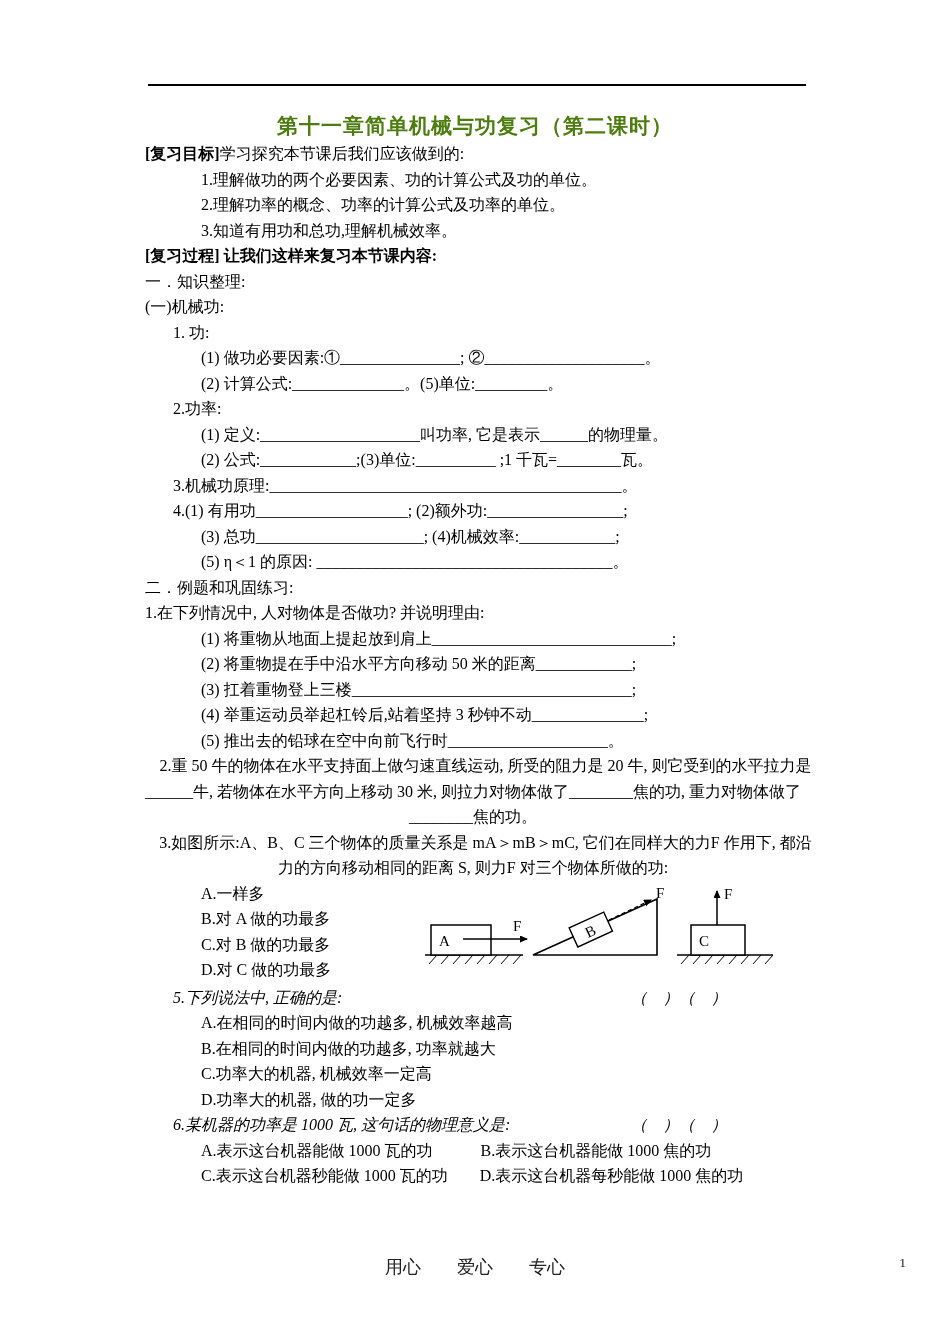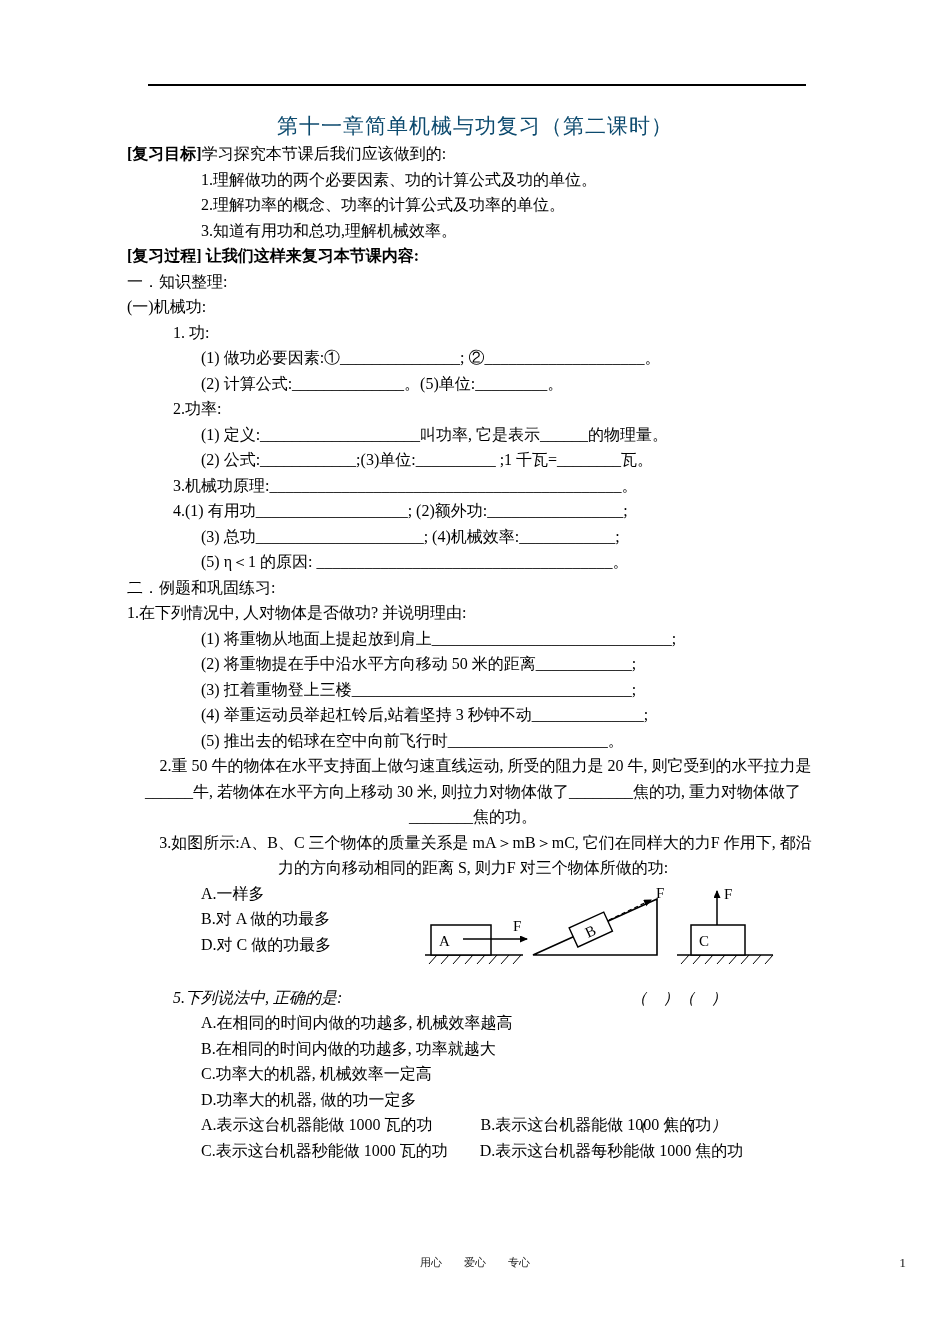--- a/index.html
+++ b/index.html
@@ -5,41 +5,41 @@
   * { margin:0; padding:0; box-sizing:border-box; }
   html,body { background:#ffffff; }
   body {
     width:950px; height:1344px; position:relative; overflow:hidden;
     font-family:"Liberation Serif","DejaVu Serif",serif; color:#000;
   }
   .page { position:absolute; inset:0; }
   .top-rule { position:absolute; left:148px; top:84px; width:658px; height:2px; background:#000; }
   .doc-title {
     position:absolute; top:112px; left:0; width:100%;
-    text-align:center; font-size:21px; font-weight:normal; color:#0c4a6e;
+    text-align:center; font-size:21px; font-weight:bold; color:#4d7c0f;
     letter-spacing:1px;
   }
   .content {
     position:absolute; left:127px; top:141px; width:692px;
     font-size:16px; line-height:25.5px;
   }
   .ln { white-space:nowrap; }
-  .m18 { }
+  .m18 { margin-left:18px; }
   .m33 { margin-left:46px; }
   .m49 { margin-left:74px; }
   .bold { font-weight:bold; }
   .para { text-indent:25px;text-align:center; }
   .rel { position:relative;font-style:italic; }
   .ans { position:absolute; left:458px; top:0; }
   .q3-block { position:relative; height:104px; }
   .q3-fig { position:absolute; left:298px; top:2px; }
   .q3-fig text { font-family:"Liberation Serif","DejaVu Serif",serif; font-size:15px; }
   .footer-text {
     position:absolute; top:1255px; left:0; width:100%;
-    text-align:center; font-size:11px; color:#222;
+    text-align:center; font-size:18px; color:#222;
   }
   .page-num { position:absolute; top:1255px; right:44px; font-size:13.5px; color:#222; }
 </style>
 </head>
 <body>
 
 <div class="page">
 
   <div class="top-rule"></div>
 
@@ -79,20 +79,21 @@
     <p class="ln m49">(4) 举重运动员举起杠铃后,站着坚持 3 秒钟不动______________;</p>
     <p class="ln m49">(5) 推出去的铅球在空中向前飞行时____________________。</p>
 
     <div class="para">2.重 50 牛的物体在水平支持面上做匀速直线运动, 所受的阻力是 20 牛, 则它受到的水平拉力是______牛, 若物体在水平方向上移动 30 米, 则拉力对物体做了________焦的功, 重力对物体做了________焦的功。</div>
 
     <div class="para">3.如图所示:A、B、C 三个物体的质量关系是 mA＞mB＞mC, 它们在同样大的力F 作用下, 都沿力的方向移动相同的距离 S, 则力F 对三个物体所做的功:</div>
 
     <div class="q3-block">
       <p class="ln m49">A.一样多</p>
       <p class="ln m49">B.对 A 做的功最多</p>
+      <p class="ln m49">C.对 B 做的功最多</p>
       <p class="ln m49">D.对 C 做的功最多</p>
 
       <svg class="q3-fig" width="352" height="100" viewBox="0 0 352 100">
         <defs>
           <marker id="ah" markerUnits="userSpaceOnUse" markerWidth="9" markerHeight="8" refX="7" refY="3.5" orient="auto">
             <path d="M0,0 L8,3.5 L0,7 Z" fill="#000"></path>
           </marker>
         </defs>
 
         <g>
@@ -143,21 +144,21 @@
       </svg>
     </div>
 
 
     <p class="ln m33 rel"><span>5.下列说法中, 正确的是:</span><span class="ans">（　）（　）</span></p>
     <p class="ln m49">A.在相同的时间内做的功越多, 机械效率越高</p>
     <p class="ln m49">B.在相同的时间内做的功越多, 功率就越大</p>
     <p class="ln m49">C.功率大的机器, 机械效率一定高</p>
     <p class="ln m49">D.功率大的机器, 做的功一定多</p>
 
-    <p class="ln m33 rel"><span class="ans">（　）（　）</span></p>
+    <p class="ln m33 rel"><span>6.某机器的功率是 1000 瓦, 这句话的物理意义是:</span><span class="ans">（　）（　）</span></p>
     <p class="ln m49">A.表示这台机器能做 1000 瓦的功　　　B.表示这台机器能做 1000 焦的功</p>
     <p class="ln m49">C.表示这台机器秒能做 1000 瓦的功　　D.表示这台机器每秒能做 1000 焦的功</p>
 
   </div>
 
   <div class="footer-text">用心　　爱心　　专心</div>
   <div class="page-num">1</div>
 
 </div>
 

